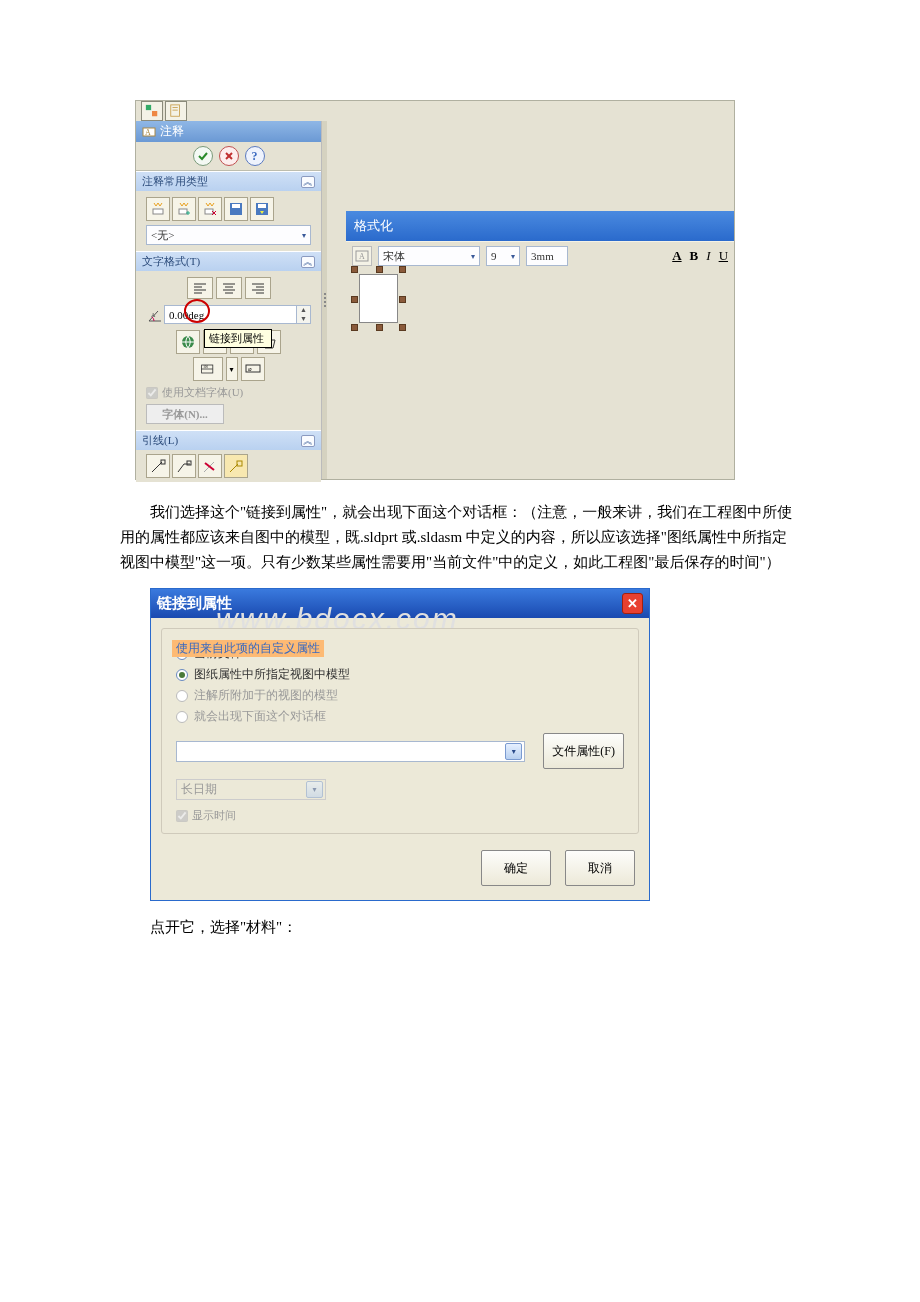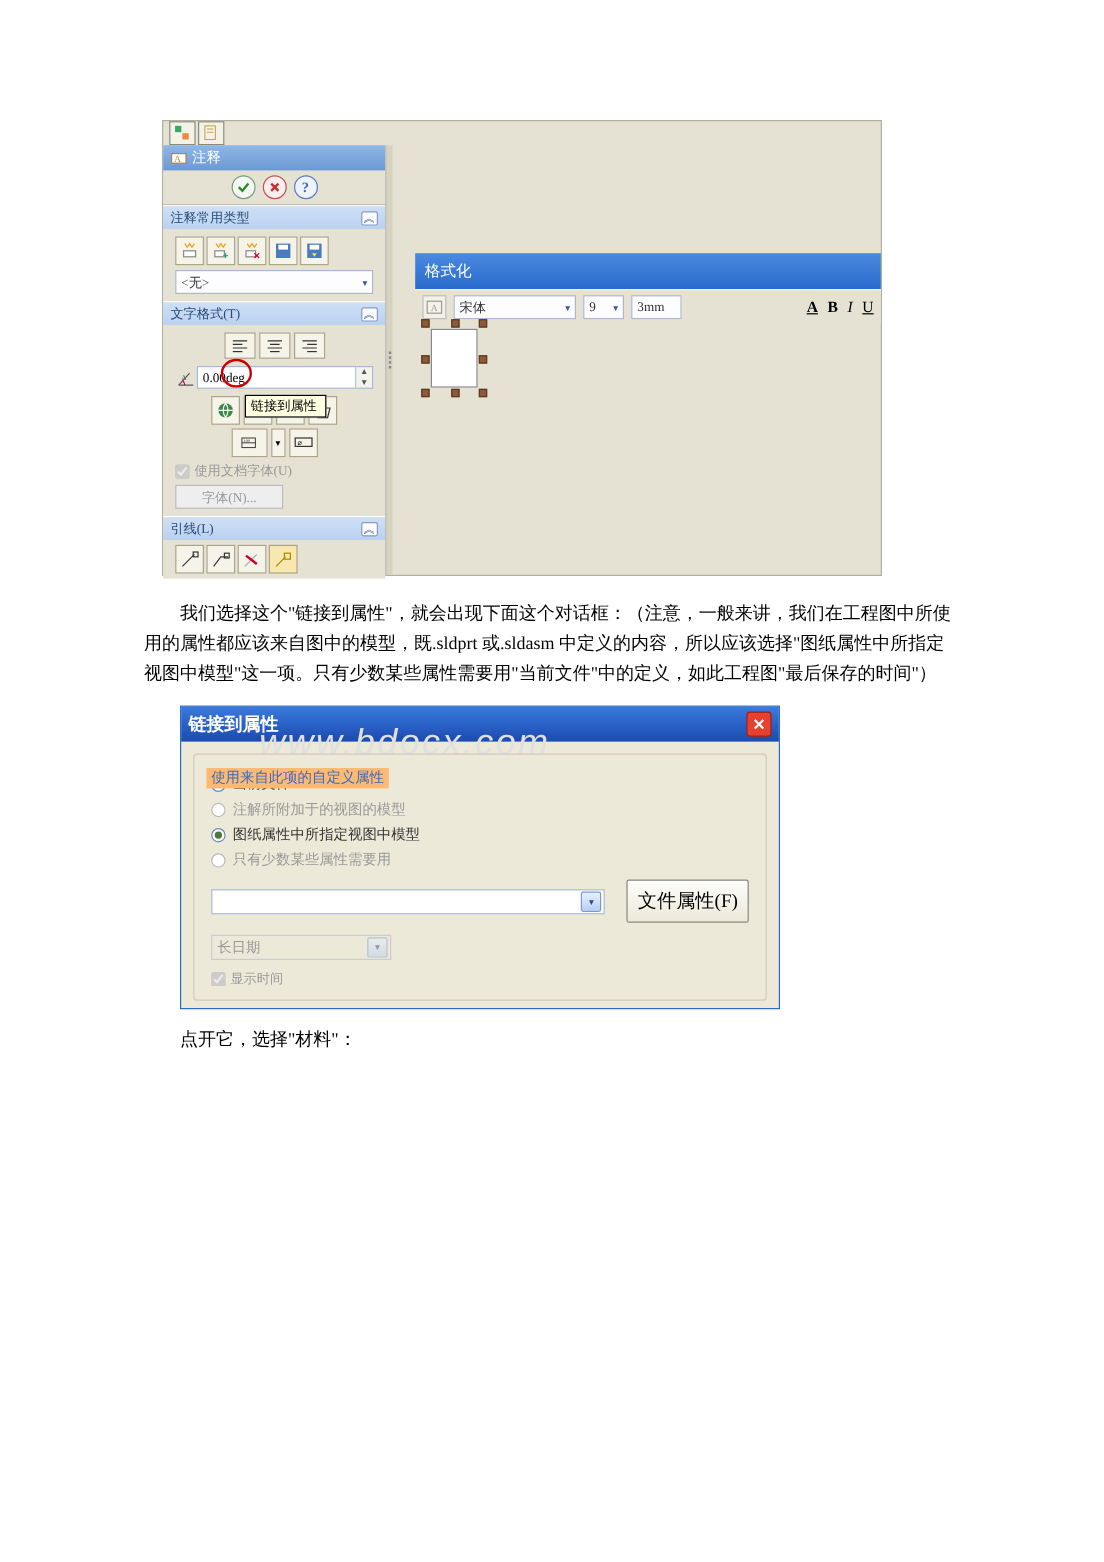--- a/index.html
+++ b/index.html
@@ -31,21 +31,21 @@
 .spin{display:flex;gap:0;align-items:center;margin-top:6px;}
 .spin-ico{width:18px;height:18px;display:flex;align-items:center;justify-content:center;}
 .spin-field{flex:1;height:19px;border:1px solid #a8b8d0;background:#fff;font-size:11px;padding:0 4px;display:flex;align-items:center;}
 .spin-arrows{width:14px;height:19px;border:1px solid #a8b8d0;border-left:none;background:#f4f4ee;display:flex;flex-direction:column;}
 .spin-arrows div{flex:1;font-size:7px;display:flex;align-items:center;justify-content:center;color:#555;}
 .row2{margin-top:6px;display:flex;gap:3px;justify-content:center;}
 .circ{border:2px solid #c00;border-radius:50%;position:absolute;width:26px;height:24px;left:48px;top:198px;pointer-events:none;}
 .tooltip{position:absolute;left:68px;top:228px;background:#ffffe1;border:1px solid #000;font-size:11px;padding:1px 4px;width:68px;}
 .chk{display:flex;gap:4px;align-items:center;font-size:11px;color:#999;}
 .chk input{width:12px;height:12px;}
-.fontbtn{width:90px;height:20px;border:1px solid #bbb;background:#eee;font-size:11px;color:#999;display:flex;align-items:center;justify-content:center;margin-top:4px;}
+.fontbtn{width:78px;height:20px;border:1px solid #bbb;background:#eee;font-size:11px;color:#999;display:flex;align-items:center;justify-content:center;margin-top:4px;font-weight:bold;}
 .gripper{position:absolute;left:185px;top:20px;width:6px;height:358px;background:#d5d2c0;border-left:1px solid #bbb;display:flex;flex-direction:column;justify-content:center;gap:2px;align-items:center;}
 .gripper span{width:2px;height:2px;background:#888;}
 
 .fmt-bar{position:absolute;left:210px;top:110px;right:0;}
 .fmt-title{background:linear-gradient(#4a8ae0,#2a6acc);color:#fff;font-family:"SimSun";font-size:13px;padding:6px 8px;}
 .fmt-row{background:#e5e2d3;padding:4px 6px;display:flex;gap:6px;align-items:center;border-top:1px solid #f4f2e6;}
 .fmt-ico{width:20px;height:20px;border:1px solid #bbb;background:#f4f2e6;display:flex;align-items:center;justify-content:center;}
 .fmt-ico svg{width:14px;height:14px;color:#777;}
 .fmt-font{flex:1;max-width:150px;}
 .fmt-num{width:34px;}
@@ -74,21 +74,21 @@
 .groupbox{margin:10px 10px 6px 10px;border:1px solid #cfcabb;border-radius:3px;padding:12px 14px 10px 14px;position:relative;}
 .groupbox .legend{position:absolute;left:10px;top:-9px;background:#fdba74;color:#3a6ac0;font-size:12px;padding:0 4px;margin-top:20px;}
 .radio{display:flex;gap:6px;align-items:center;font-size:12px;color:#333;margin:4px 0;}
 .radio.dis{color:#999;}
 .rdot{width:12px;height:12px;border:1px solid #6a8ac0;border-radius:50%;background:#fff;display:flex;align-items:center;justify-content:center;}
 .rdot.sel::after{content:"";width:6px;height:6px;background:#4a7a3a;border-radius:50%;}
 .rdot.dis{border-color:#bbb;}
 .combo{height:21px;border:1px solid #a8b8d0;background:#fff;display:flex;align-items:center;justify-content:space-between;padding:0 2px 0 4px;font-size:12px;}
 .combo.dis{background:#ece9d8;color:#999;border-color:#ccc;}
 .combo .cbtn{width:17px;height:17px;background:linear-gradient(#e6f0ff,#b8d0f0);border:1px solid #7a9ad0;border-radius:2px;display:flex;align-items:center;justify-content:center;font-size:8px;color:#2a4a8a;}
-.dbtn{height:22px;border:1px solid #888;background:linear-gradient(#fdfdfb,#ece9d8);font-size:16px;padding:17px 8px;display:flex;align-items:center;justify-content:center;border-radius:2px;}
+.dbtn{height:22px;border:1px solid #888;background:linear-gradient(#fdfdfb,#ece9d8);font-size:12px;padding:17px 8px;display:flex;align-items:center;justify-content:center;border-radius:2px;}
 .btnrow{display:flex;justify-content:flex-end;gap:14px;padding:10px 14px 14px 0;}
 .btnrow .dbtn{width:70px;}
 </style>
 </head>
 <body>
 
 <div class="page">
 
 <div class="shot1">
 
@@ -381,47 +381,51 @@
   </div>
   <div class="watermark">
         <span>www.bdocx.com</span>
       </div>
   <div class="groupbox">
     <div class="legend">使用来自此项的自定义属性</div>
     <div class="radio">
           <span class="rdot"></span>
           <span>当前文件</span>
         </div>
+    <div class="radio">
+          <span class="rdot sel"></span>
+          <span>图纸属性中所指定视图中模型</span>
+        </div>
     <div class="radio dis">
           <span class="rdot dis"></span>
           <span>注解所附加于的视图的模型</span>
         </div>
-    <div class="radio">
-          <span class="rdot sel"></span>
-          <span>图纸属性中所指定视图中模型</span>
-        </div>
     <div class="radio dis">
           <span class="rdot dis"></span>
-          <span>只有少数某些属性需要用</span>
+          <span>就会出现下面这个对话框</span>
         </div>
     <div style="display:flex;gap:18px;margin-top:8px;align-items:center;">
       <div class="combo" style="flex:1;">
             <span></span>
             <span class="cbtn">▾</span>
           </div>
       <div class="dbtn">文件属性(F)</div>
     </div>
     <div style="margin-top:10px;">
       <div class="combo dis" style="width:150px;">
             <span>长日期</span>
             <span class="cbtn" style="opacity:.5;">▾</span>
           </div>
     </div>
     <label class="chk" style="margin-top:8px;">
       <input type="checkbox" checked="" disabled="" style="">
       <span>显示时间</span>
     </label>
   </div>
+  <div class="btnrow">
+    <div class="dbtn">确定</div>
+    <div class="dbtn">取消</div>
+  </div>
 </div>
 
 <p class="para" style="margin-top:14px;">点开它，选择"材料"：</p>
 
 </div>
 
 </body></html>

